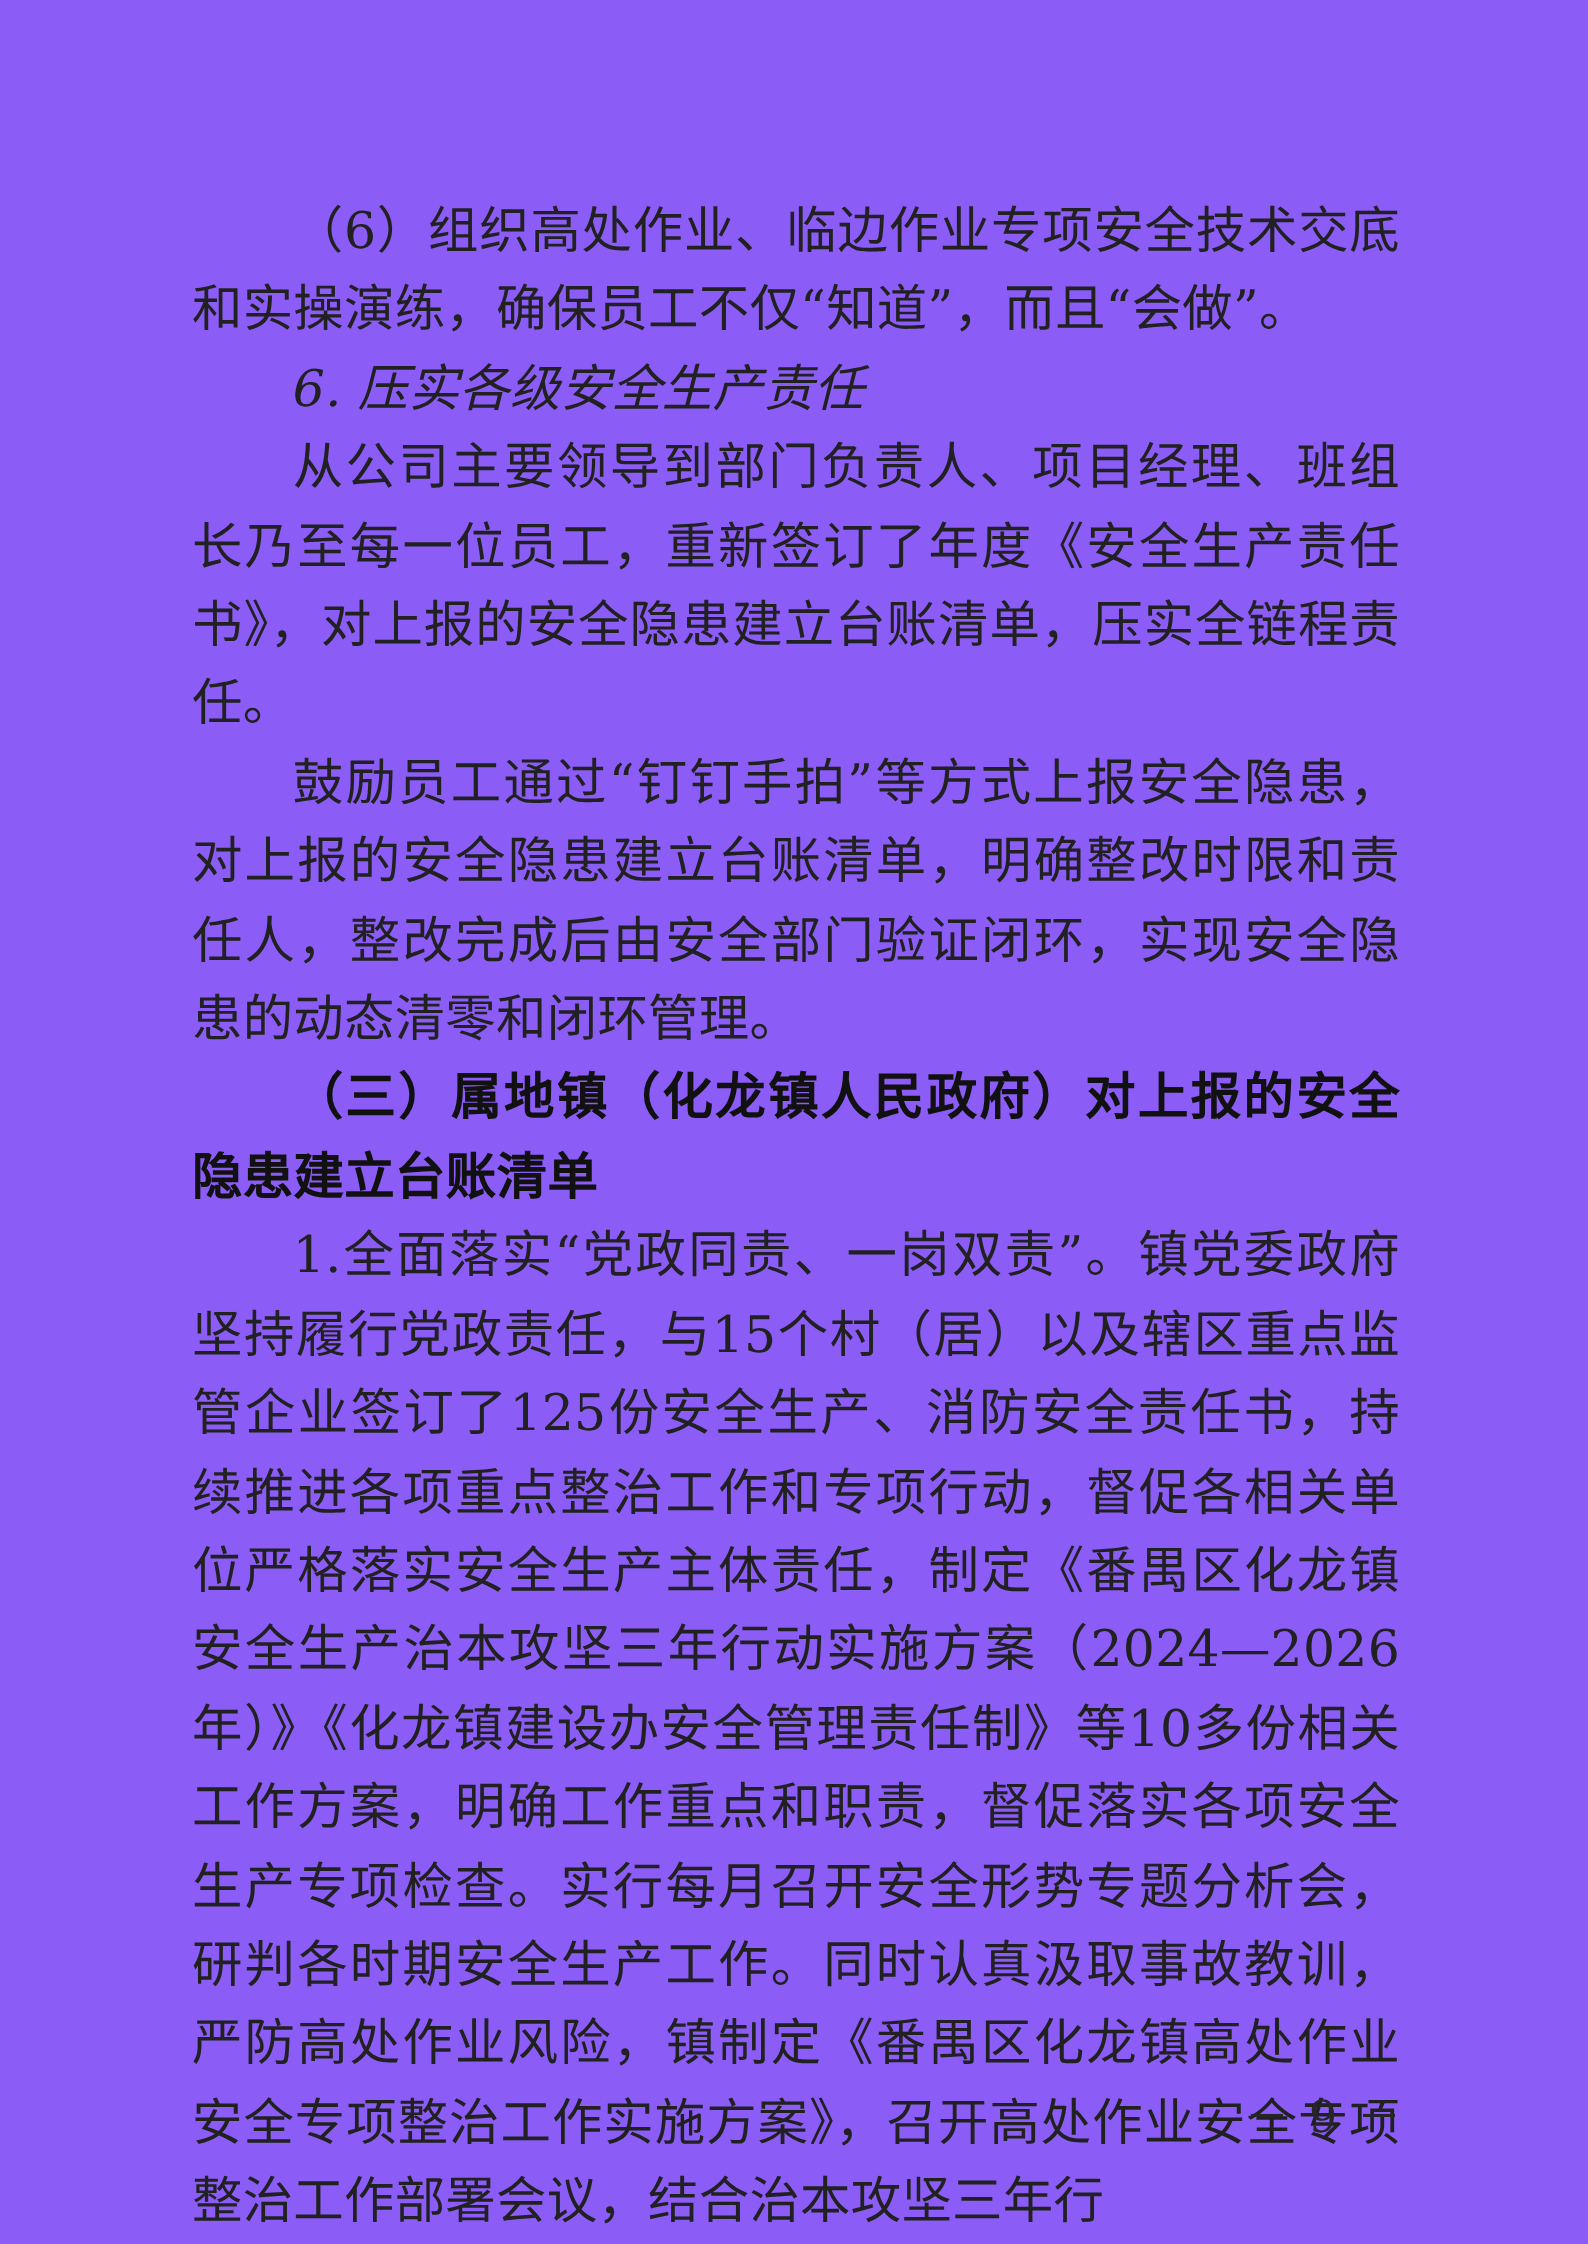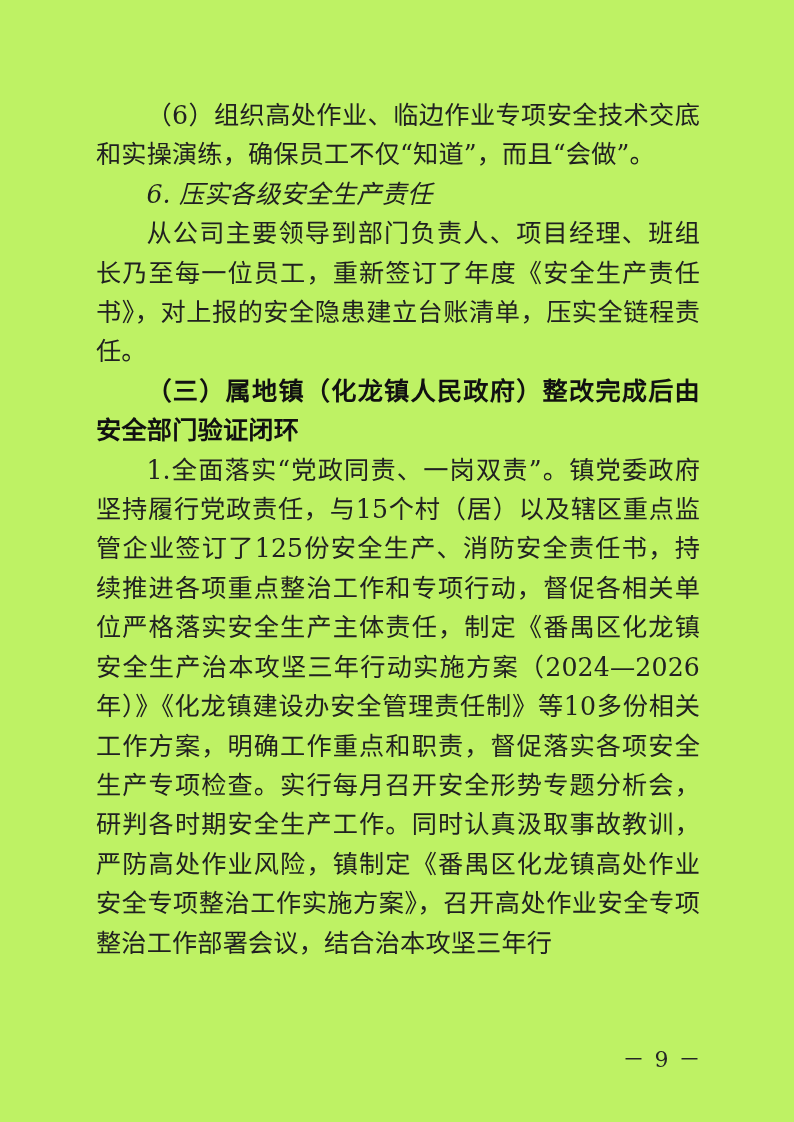--- a/index.html
+++ b/index.html
@@ -14,21 +14,21 @@
     position: relative;
     overflow: hidden;
     font-family: "DejaVu Serif", "Liberation Serif", serif;
     color: #1b1b1b;
     -webkit-font-smoothing: antialiased;
   }
 
   .page {
     position: absolute;
     inset: 0;
-    background: #bef264;
+    background: #8b5cf6;
   }
 
   
   .text-column {
     position: absolute;
     left: 96px;
     top: 96px;
     width: 604px;
   }
 
@@ -82,22 +82,23 @@
 
   <div class="text-column">
 
     <p class="para indent">（6）组织高处作业、临边作业专项安全技术交底和实操演练，确保员工不仅“知道”，而且“会做”。</p>
 
     <p class="para subhead">6. 压实各级安全生产责任</p>
 
     <p class="para indent">从公司主要领导到部门负责人、项目经理、班组长乃至每一位员工，重新签订了年度《安全生产责任书》，对上报的安全隐患建立台账清单，压实全链程责任。</p>
 
 
+    <p class="para indent">鼓励员工通过“钉钉手拍”等方式上报安全隐患，对上报的安全隐患建立台账清单，明确整改时限和责任人，整改完成后由安全部门验证闭环，实现安全隐患的动态清零和闭环管理。</p>
 
-    <p class="para heading">（三）属地镇（化龙镇人民政府）整改完成后由安全部门验证闭环</p>
+    <p class="para heading">（三）属地镇（化龙镇人民政府）对上报的安全隐患建立台账清单</p>
 
     <p class="para indent">1.全面落实“党政同责、一岗双责”。镇党委政府坚持履行党政责任，与15个村（居）以及辖区重点监管企业签订了125份安全生产、消防安全责任书，持续推进各项重点整治工作和专项行动，督促各相关单位严格落实安全生产主体责任，制定《番禺区化龙镇安全生产治本攻坚三年行动实施方案（2024—2026年）》《化龙镇建设办安全管理责任制》等10多份相关工作方案，明确工作重点和职责，督促落实各项安全生产专项检查。实行每月召开安全形势专题分析会，研判各时期安全生产工作。同时认真汲取事故教训，严防高处作业风险，镇制定《番禺区化龙镇高处作业安全专项整治工作实施方案》，召开高处作业安全专项整治工作部署会议，结合治本攻坚三年行</p>
 
   </div>
 
   <div class="page-number">－ 9 －</div>
 
 </div>
 
 </body></html>

